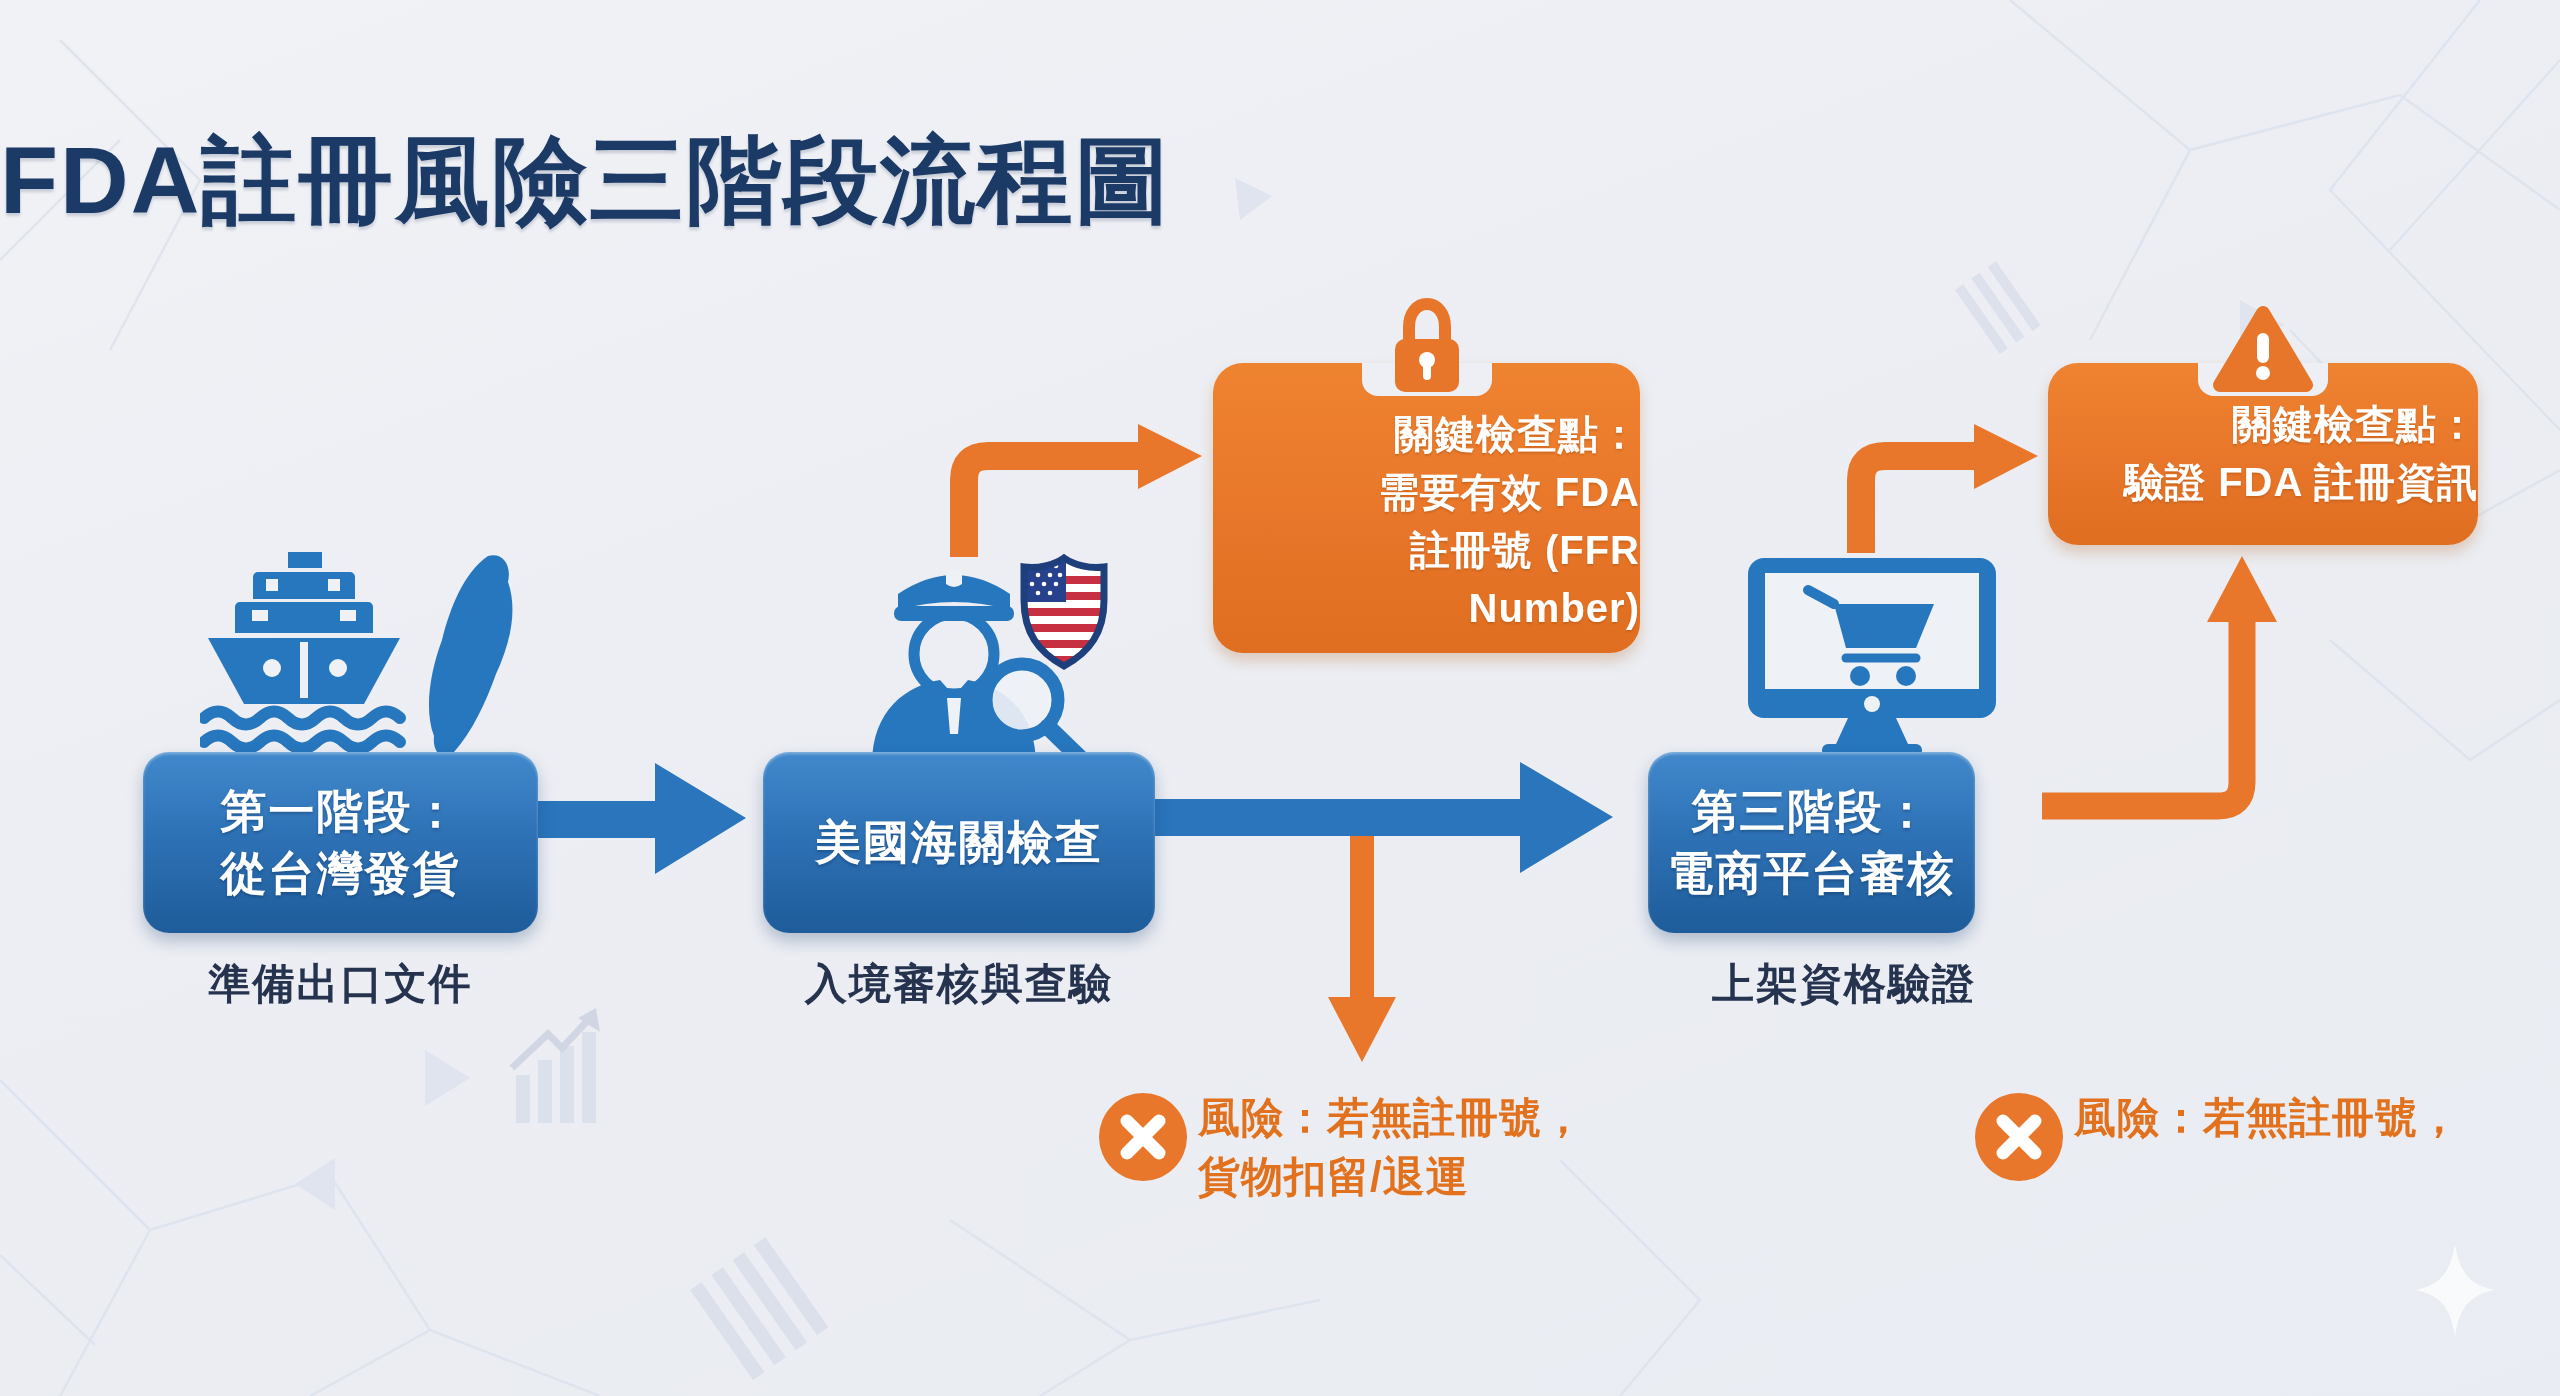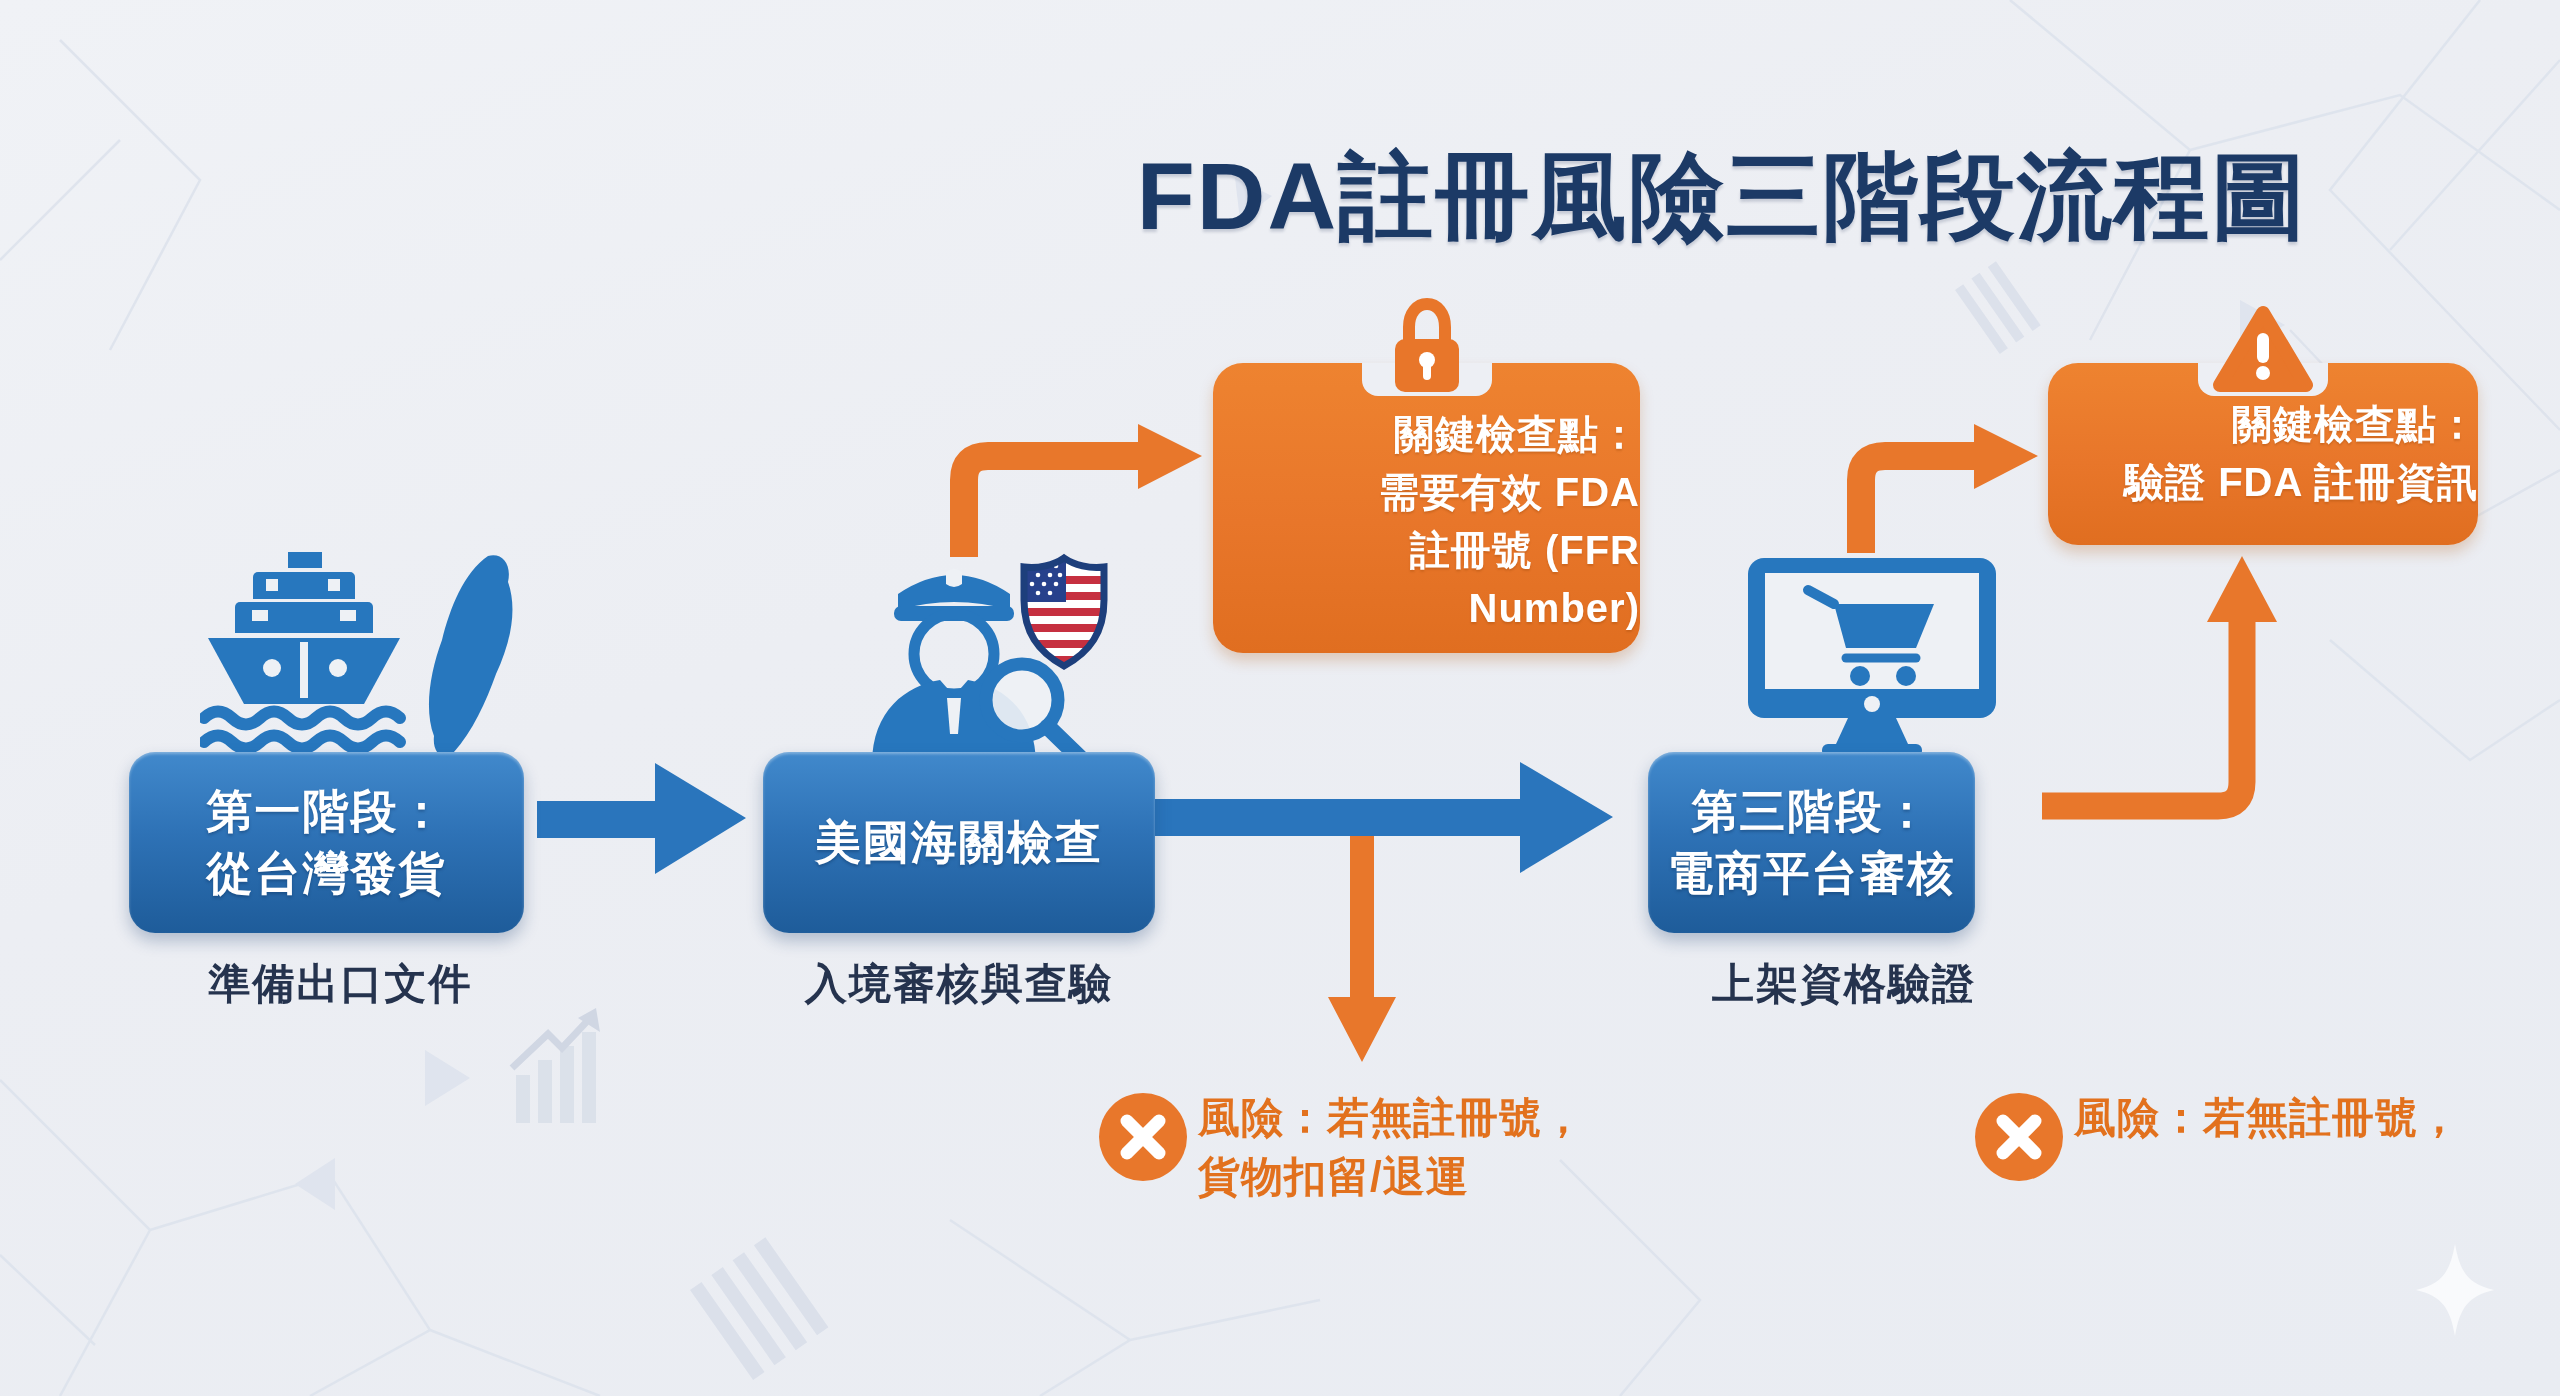--- a/index.html
+++ b/index.html
@@ -8,34 +8,34 @@
     background:linear-gradient(160deg,#f0f2f6 0%,#ecEEf3 40%,#e9ecf2 100%);
     background-color:#edeff4;
     font-family:"Liberation Sans","DejaVu Sans",sans-serif;
   }
   svg{display:block}
   .abs{position:absolute}
   .bg-deco{left:0;top:0;pointer-events:none}
   .arrows{left:0;top:0;pointer-events:none}
 
   .title{
-    position:absolute;left:0;top:118px;width:2292px;margin:16px;
-    text-align:right;font-size:95px;font-weight:800;color:#1c3a66;
+    position:absolute;left:0;top:118px;width:2292px;margin:0;
+    text-align:left;font-size:95px;font-weight:800;color:#1c3a66;
     letter-spacing:2px;text-shadow:0 3px 3px rgba(20,40,80,.18);
   }
 
   .stage{
     position:absolute;top:752px;height:181px;border-radius:26px;
     background:linear-gradient(180deg,#4189cc 0%,#2e72b6 45%,#1e5c9a 100%);
     box-shadow:0 8px 16px rgba(25,60,110,.28), inset 0 2px 3px rgba(255,255,255,.35);
     display:flex;flex-direction:column;align-items:center;justify-content:center;
     color:#fff;font-weight:700;font-size:46px;line-height:1.34;letter-spacing:2px;
     text-shadow:0 2px 3px rgba(10,40,80,.35);text-align:center;
   }
-  .stage.s1{left:129px;width:395px}
+  .stage.s1{left:143px;width:395px}
   .stage.s2{left:763px;width:392px}
   .stage.s3{left:1648px;width:327px}
 
   .caption{
     position:absolute;top:956px;font-size:42px;font-weight:700;color:#25334e;
     text-align:center;letter-spacing:2px;
   }
   .caption.c1{left:113px;width:455px}
   .caption.c2{left:733px;width:452px}
   .caption.c3{left:1618px;width:452px}

